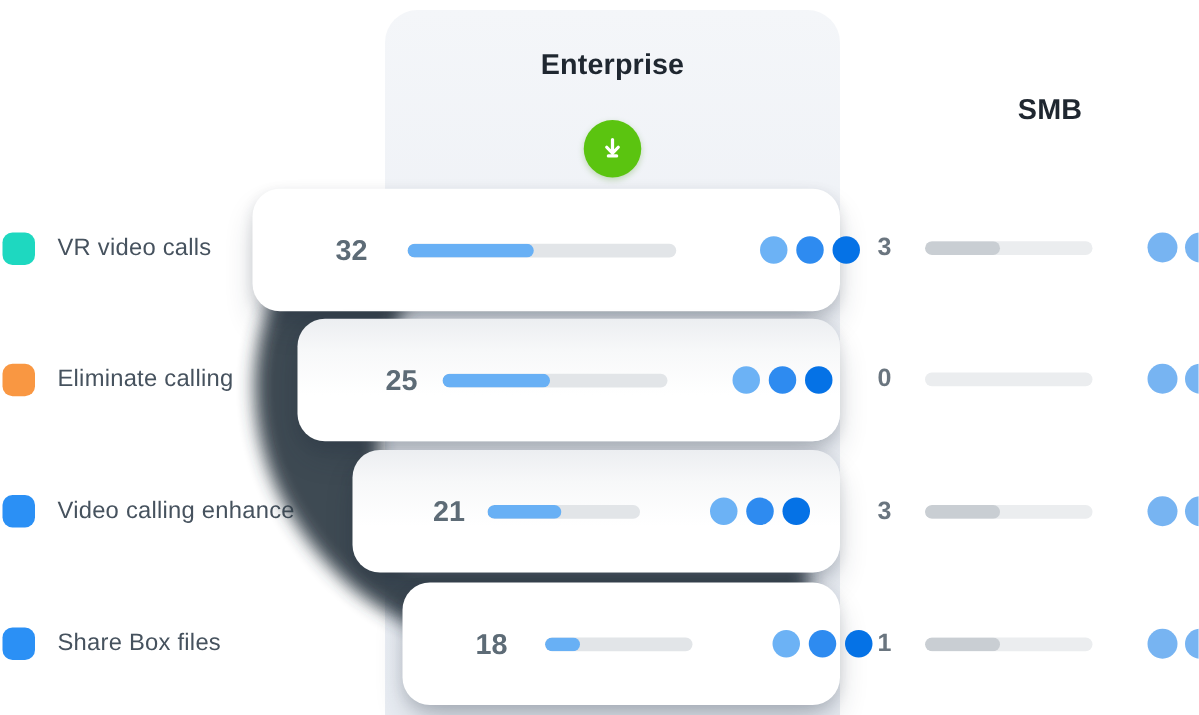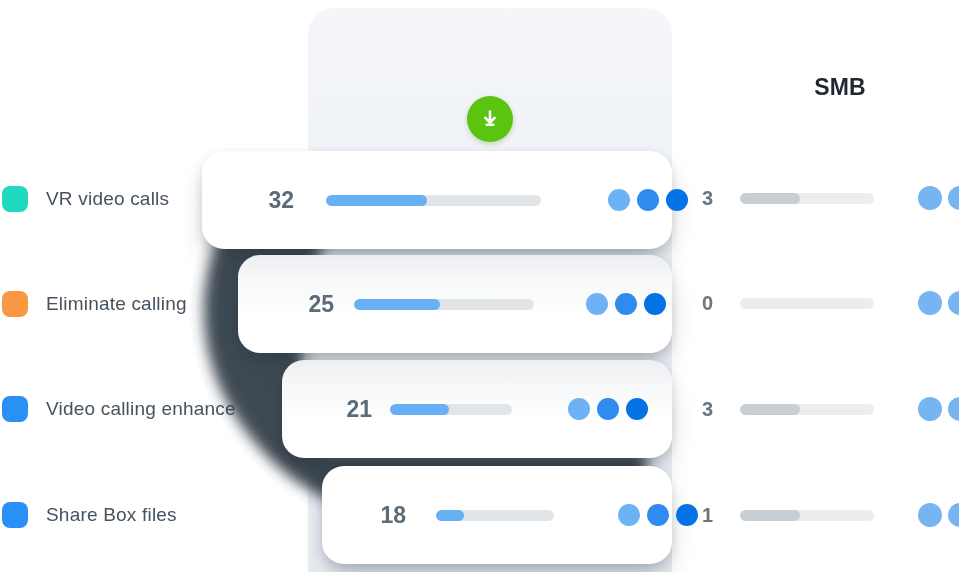--- a/index.html
+++ b/index.html
@@ -215,20 +215,21 @@
     background: #77b4f2;
   }
   .smb-dot:first-child { margin-left: 0; }
 </style>
 </head>
 <body>
 
 <div id="stage">
 
   <div class="center-panel">
+    <div class="panel-title">Enterprise</div>
     <div class="download-badge">
       <svg width="24" height="24" viewBox="0 0 24 24" aria-hidden="true">
         <path d="M12 4.6v9.2M12 15.6l-4.6-4.8M12 15.6l4.6-4.8" fill="none" stroke="#ffffff" stroke-width="2.6" stroke-linecap="round" stroke-linejoin="round"></path>
         <rect x="7.4" y="16.4" width="9.2" height="2.6" rx="1.3" fill="#ffffff"></rect>
       </svg>
     </div>
   </div>
 
   <div class="smb-title">SMB</div>
 

